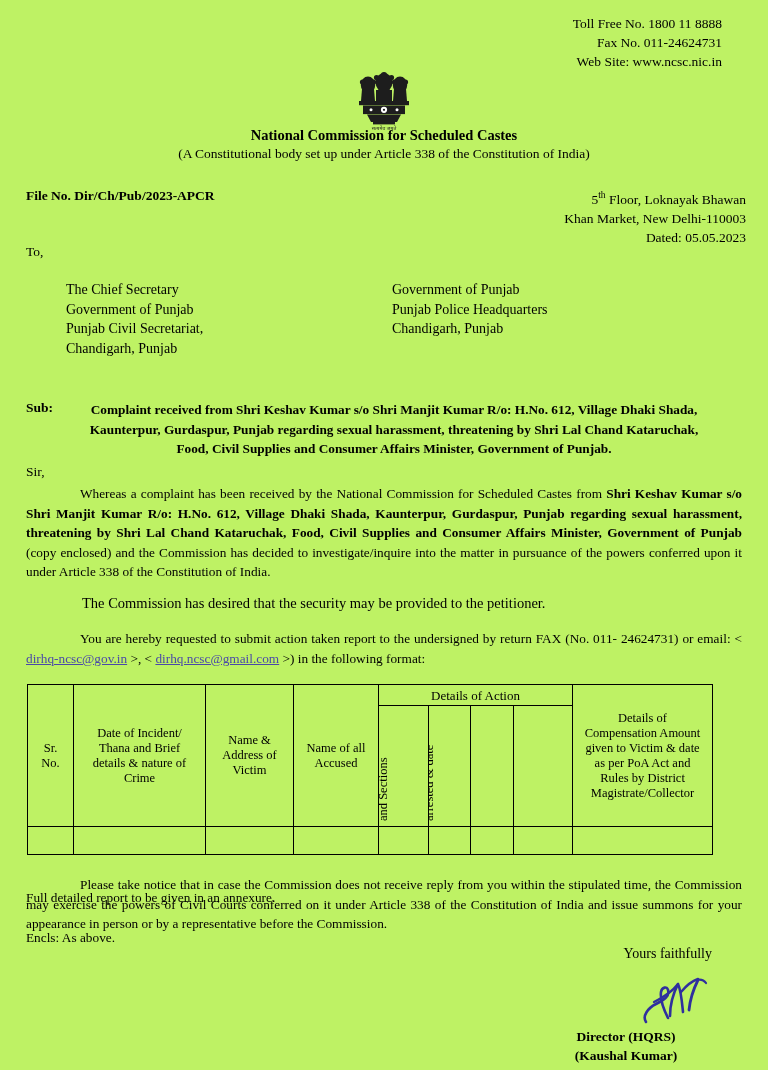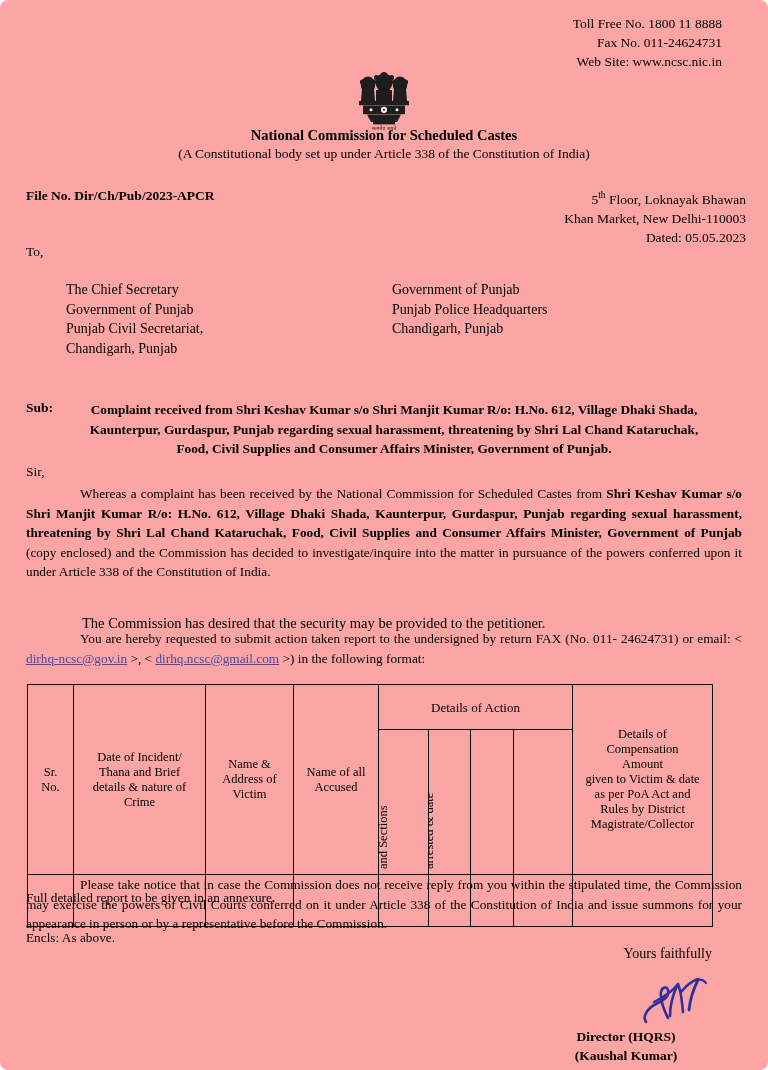--- a/index.html
+++ b/index.html
@@ -4,25 +4,24 @@
 <style>
   html, body {
     margin: 0;
     padding: 0;
     background: #ffffff;
   }
   .page {
     position: relative;
     width: 768px;
     height: 1070px;
-    background: #fca5a5;
+    background: #bef264;
     color: #000000;
     font-family: "Liberation Serif", "DejaVu Serif", serif;
     overflow: hidden;
-    border-radius: 8px;
   }
 
   
   .contact {
     position: absolute;
     top: 14px;
     right: 46px;
     text-align: right;
     font-size: 13.5px;
     line-height: 19px;
@@ -116,21 +115,21 @@
     position: absolute;
     left: 26px;
     width: 716px;
     font-size: 13.3px;
     line-height: 19.5px;
     text-align: justify;
   }
   .para b { font-weight: bold; }
   .indent { text-indent: 54px; }
   .p1 { top: 484px; }
-  .p2 { top: 593px; text-indent: 56px; font-size: 14.5px; line-height: 20px; margin-top: 20px; }
+  .p2 { top: 593px; text-indent: 56px; font-size: 14.5px; line-height: 20px; }
   .p3 { top: 629px; }
   .p-annex { top: 888px; width: 716px; text-indent: 0; }
   .p4 { top: 875px; }
   .encls { top: 928px; text-indent: 0; }
 
   a.mail {
     color: #4a49a8;
     text-decoration: underline;
   }
 
@@ -139,21 +138,21 @@
     position: absolute;
     left: 27px;
     top: 684px;
     width: 685px;
     border-collapse: collapse;
     table-layout: fixed;
     font-size: 12.5px;
   }
   .tbl td, .tbl th {
     border: 1px solid #000;
-    padding: 12px;
+    padding: 0;
     text-align: center;
     vertical-align: middle;
     font-weight: normal;
     line-height: 15px;
   }
   .c-sr   { width: 46px; }
   .c-date { width: 132px; }
   .c-vic  { width: 88px; }
   .c-acc  { width: 85px; }
   .c-r1   { width: 50px; }

